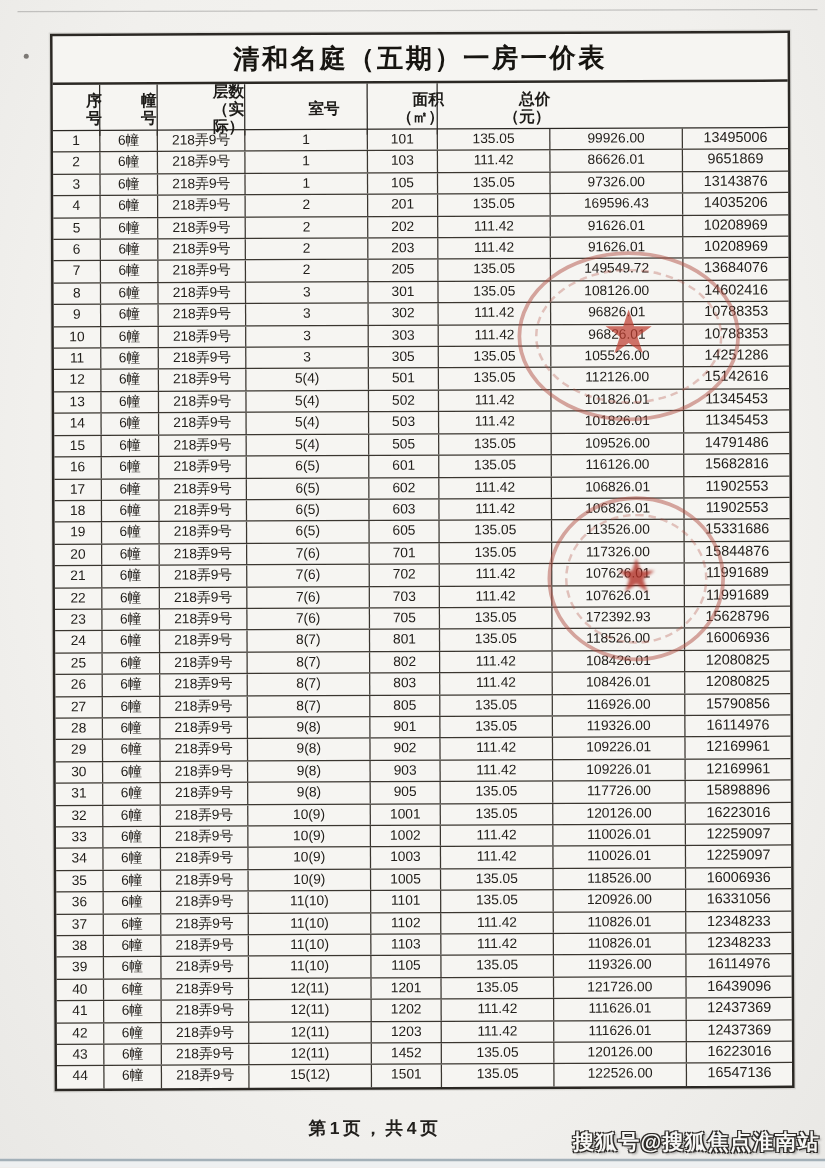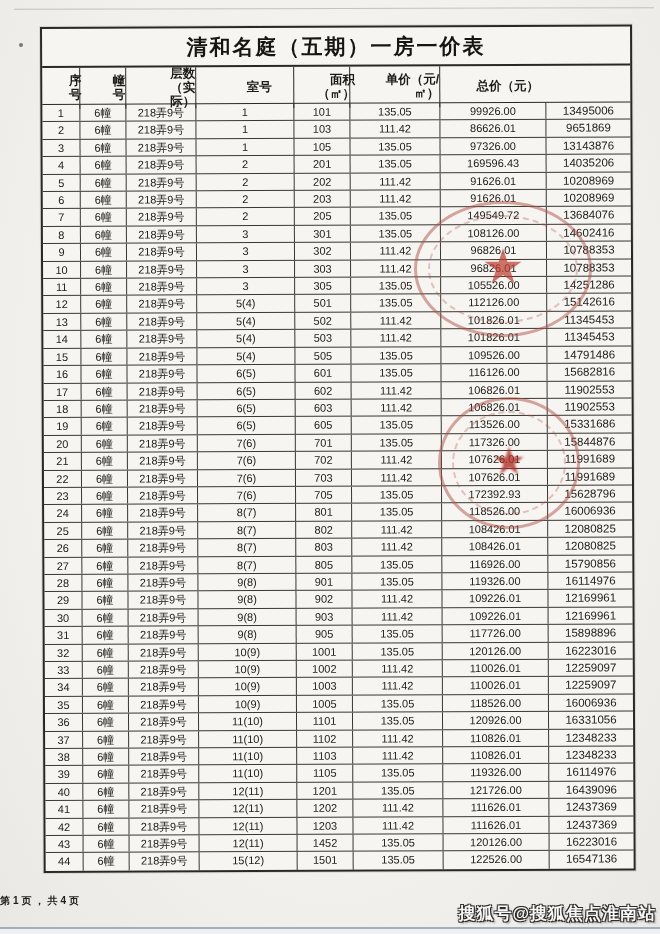--- a/index.html
+++ b/index.html
@@ -57,22 +57,22 @@
   }
   .stamp .star{
     position:absolute;left:50%;top:50%;transform:translate(-50%,-54%);
     color:rgba(190,62,48,.72);filter:blur(.6px);line-height:1;
   }
   .stamp-1{left:414px;top:201px;width:172px;height:130px;}
   .stamp-1 .star{font-size:48px;}
   .stamp-2{left:438px;top:397px;width:136px;height:126px;}
   .stamp-2 .star{font-size:38px;color:rgba(176,48,38,.8);filter:blur(1.1px);}
   .page-footer{
-    position:absolute;left:0;top:894px;width:600px;text-align:left;
-    font-size:10px;font-weight:600;letter-spacing:3px;color:#22201d;
+    position:absolute;left:0;top:894px;width:600px;text-align:center;
+    font-size:14px;font-weight:600;letter-spacing:3px;color:#22201d;
   }
   .watermark{
     position:absolute;right:4px;top:902px;
     font-size:17px;font-weight:bold;letter-spacing:1px;color:#f8f8f6;
     text-shadow:-1px -1px 0 #2e2b28,1px -1px 0 #2e2b28,-1px 1px 0 #2e2b28,
                  1px 1px 0 #2e2b28,2px 2px 2px rgba(0,0,0,.35);
   }
   .bottom-edge{
     position:absolute;left:0;bottom:0;width:660px;height:5px;
     background:#eef0f1;border-top:2px solid #a3b0b8;
@@ -90,21 +90,20 @@
     <div class="price-table">
 
       <div class="title-row">清和名庭（五期）一房一价表</div>
 
       <div class="grid header-row">
         <span>序号</span>
         <span>幢号</span>
         <span>层数（实际）</span>
         <span>室号</span>
         <span>面积（㎡）</span>
-        <span>单价（元/㎡）</span>
         <span>总价（元）</span>
       </div>
 
       <div class="tbody">
 
       <div class="grid row">
           <span>1</span>
           <span>6幢</span>
           <span>218弄9号</span>
           <span>1</span>

